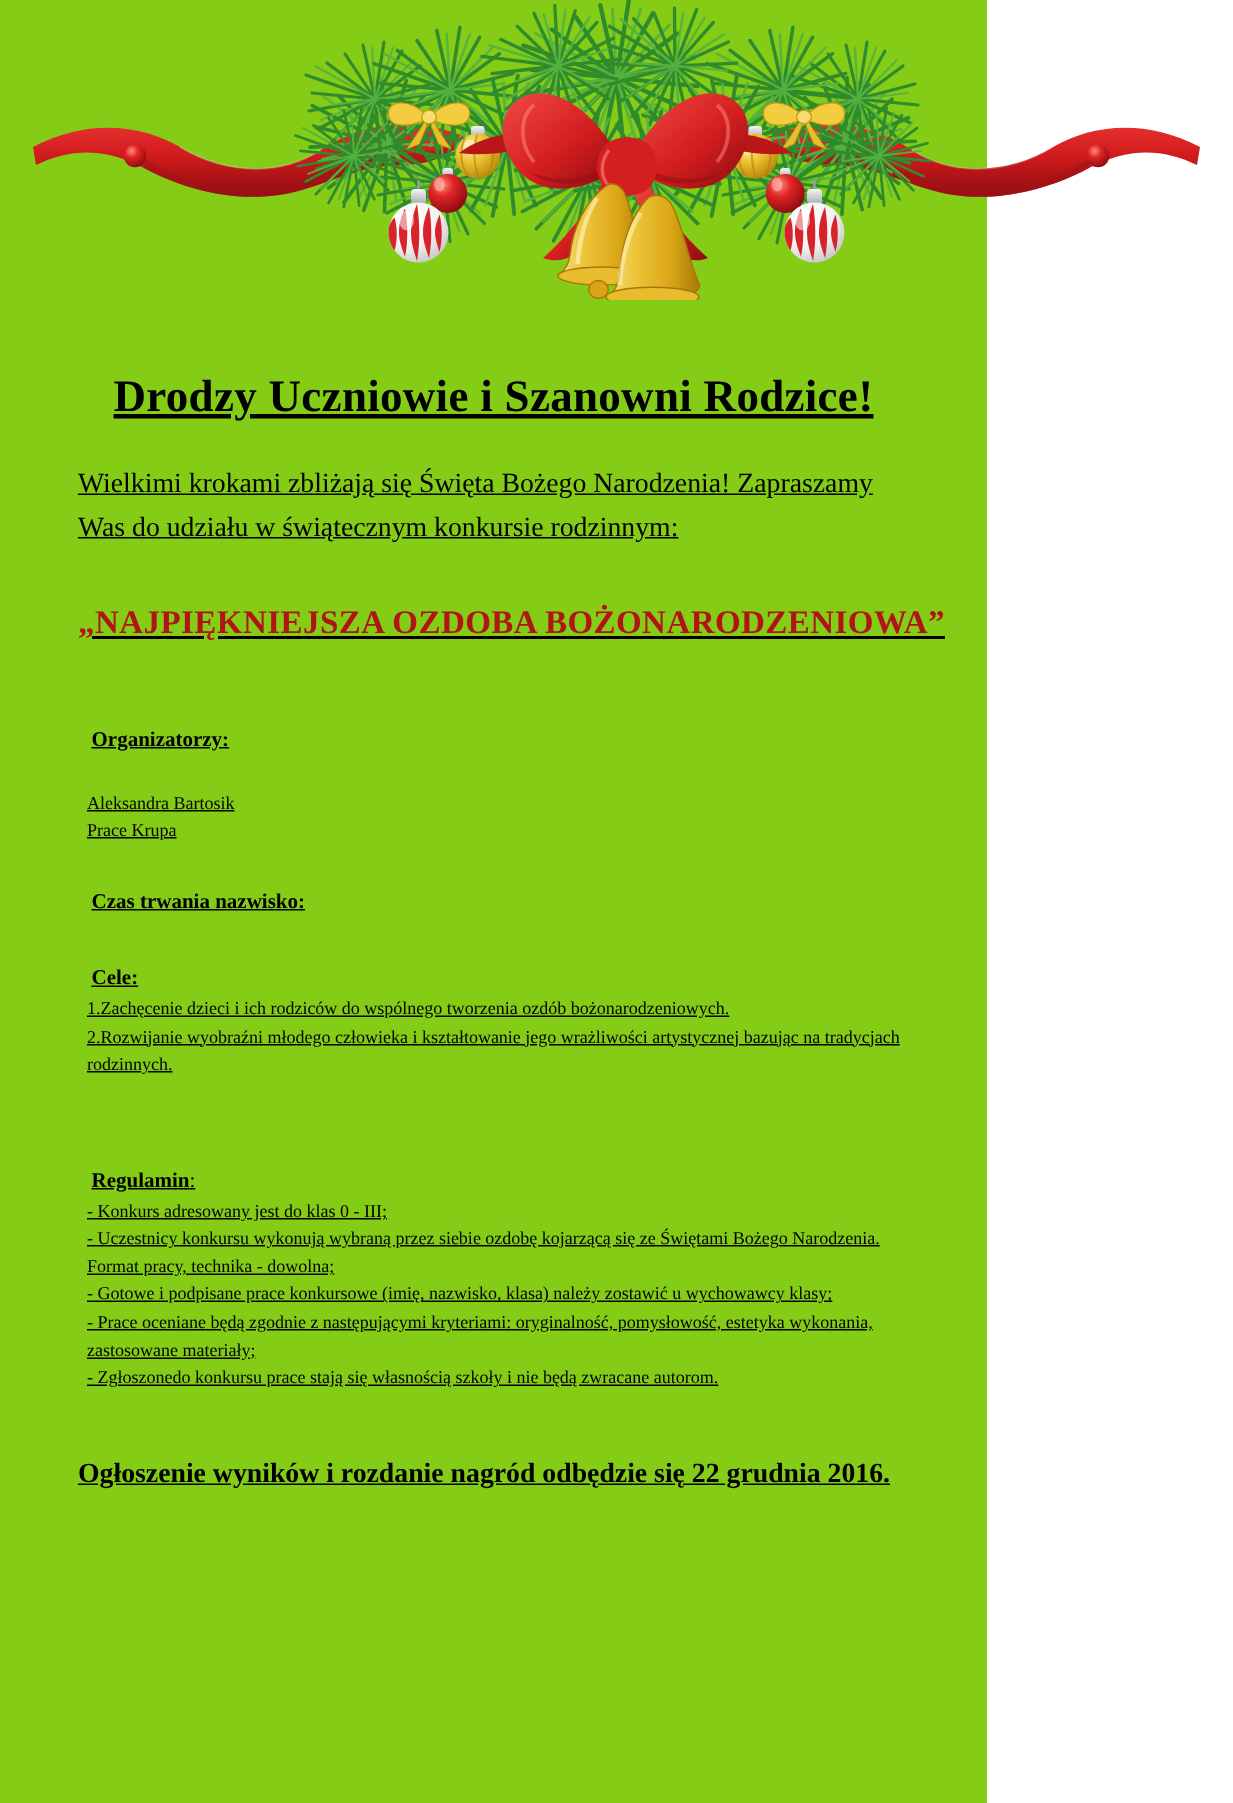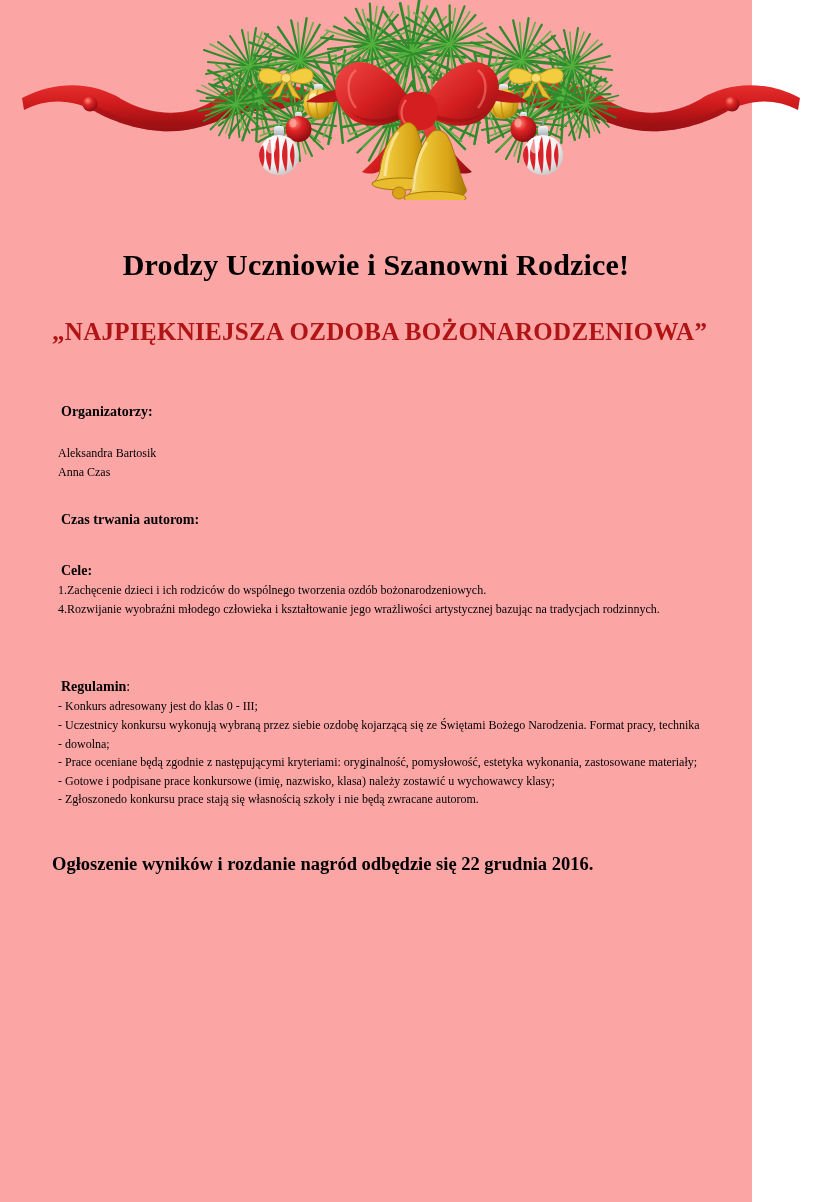--- a/index.html
+++ b/index.html
@@ -10,24 +10,25 @@
   body {
     width: 822px;
     height: 1202px;
     position: relative;
     font-family: "Liberation Serif", "DejaVu Serif", serif;
     color: #000000;
     overflow: hidden;
   }
 
   .page {
-    width: 752px;
+    width: 658px;
     height: 1202px;
     position: relative;
-    background: #fca5a5;
+    background: #84cc16;
+    text-decoration: underline;
   }
 
   
   .garland-wrap {
     width: 822px;
     height: 200px;
     position: relative;
   }
   .garland-wrap svg {
     display: block;
@@ -53,21 +54,21 @@
   .intro {
     font-size: 18.5px;
     line-height: 1.55;
     margin: 28px 0 0 0;
     text-align: left;
   }
 
   .contest-title {
     color: #b01414;
     font-weight: bold;
-    font-size: 25px;
+    font-size: 22px;
     letter-spacing: 0.3px;
     margin: 36px 0 2px 0;
     line-height: 1.2;
     white-space: nowrap;
   }
 
   .block {
     margin-top: 0;
   }
 
@@ -346,46 +347,47 @@
           <path d="M427,142 C418,156 414,176 413,190" fill="none" stroke="#fdf3bb" stroke-width="3" opacity="0.6"></path>
         </g>
       </g>
     </svg>
   </div>
 
   <div class="content">
 
     <h1 class="doc-title">Drodzy Uczniowie i Szanowni Rodzice!</h1>
 
+    <p class="intro">Wielkimi krokami zbliżają się Święta Bożego Narodzenia! Zapraszamy Was do udziału w świątecznym konkursie rodzinnym:</p>
 
     <p class="contest-title">„NAJPIĘKNIEJSZA OZDOBA BOŻONARODZENIOWA”</p>
 
     <div class="block sp-organizers">
       <div class="sec-head indent-a">Organizatorzy:</div>
       <div class="sp-names">
         <div class="line indent-b">Aleksandra Bartosik</div>
-        <div class="line indent-b">Anna Czas</div>
+        <div class="line indent-b">Prace Krupa</div>
       </div>
     </div>
 
     <div class="block sp-duration">
-      <div class="sec-head indent-a">Czas trwania autorom:</div>
+      <div class="sec-head indent-a">Czas trwania nazwisko:</div>
     </div>
 
     <div class="block sp-goals">
       <div class="sec-head indent-a">Cele:</div>
       <div class="line indent-b">1.Zachęcenie dzieci i ich rodziców do wspólnego tworzenia ozdób bożonarodzeniowych.</div>
-      <div class="line indent-b">4.Rozwijanie wyobraźni młodego człowieka i kształtowanie jego wrażliwości artystycznej bazując na tradycjach rodzinnych.</div>
+      <div class="line indent-b">2.Rozwijanie wyobraźni młodego człowieka i kształtowanie jego wrażliwości artystycznej bazując na tradycjach rodzinnych.</div>
     </div>
 
     <div class="block sp-rules">
       <div class="sec-head indent-a"><span>Regulamin</span><span class="plain">:</span></div>
       <div class="line indent-b">- Konkurs adresowany jest do klas 0 - III;</div>
       <div class="line indent-b">- Uczestnicy konkursu wykonują wybraną przez siebie ozdobę kojarzącą się ze Świętami Bożego Narodzenia. Format pracy, technika - dowolna;</div>
+      <div class="line indent-b">- Gotowe i podpisane prace konkursowe (imię, nazwisko, klasa) należy zostawić u wychowawcy klasy;</div>
       <div class="line indent-b">- Prace oceniane będą zgodnie z następującymi kryteriami: oryginalność, pomysłowość, estetyka wykonania, zastosowane materiały;</div>
-      <div class="line indent-b">- Gotowe i podpisane prace konkursowe (imię, nazwisko, klasa) należy zostawić u wychowawcy klasy;</div>
       <div class="line indent-b">- Zgłoszonedo konkursu prace stają się własnością szkoły i nie będą zwracane autorom.</div>
     </div>
 
     <p class="results sp-results">Ogłoszenie wyników i rozdanie nagród odbędzie się 22 grudnia 2016.</p>
 
   </div>
 </div>
 
 </body></html>

